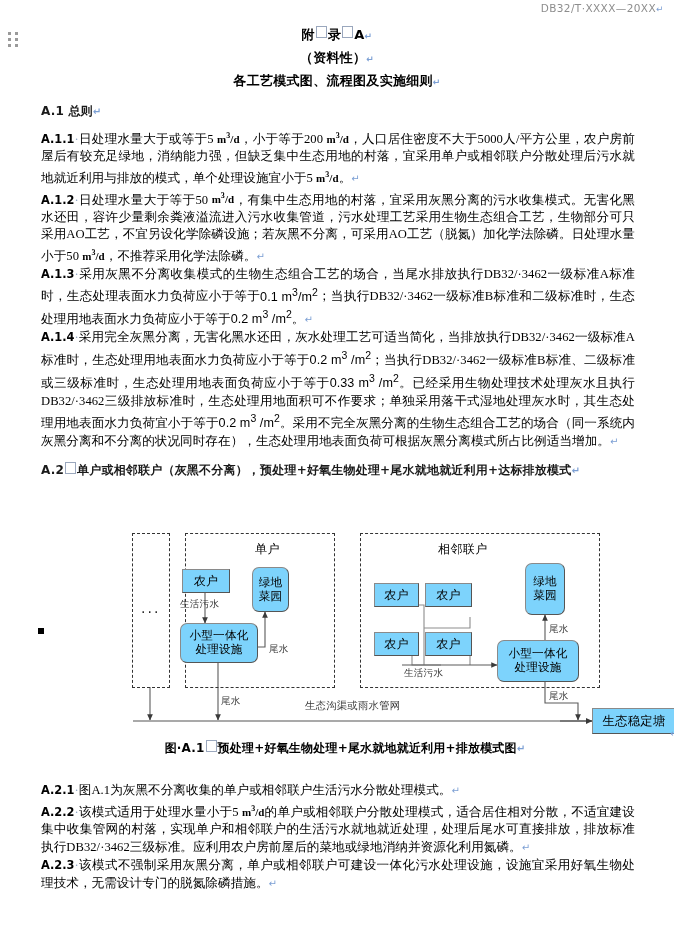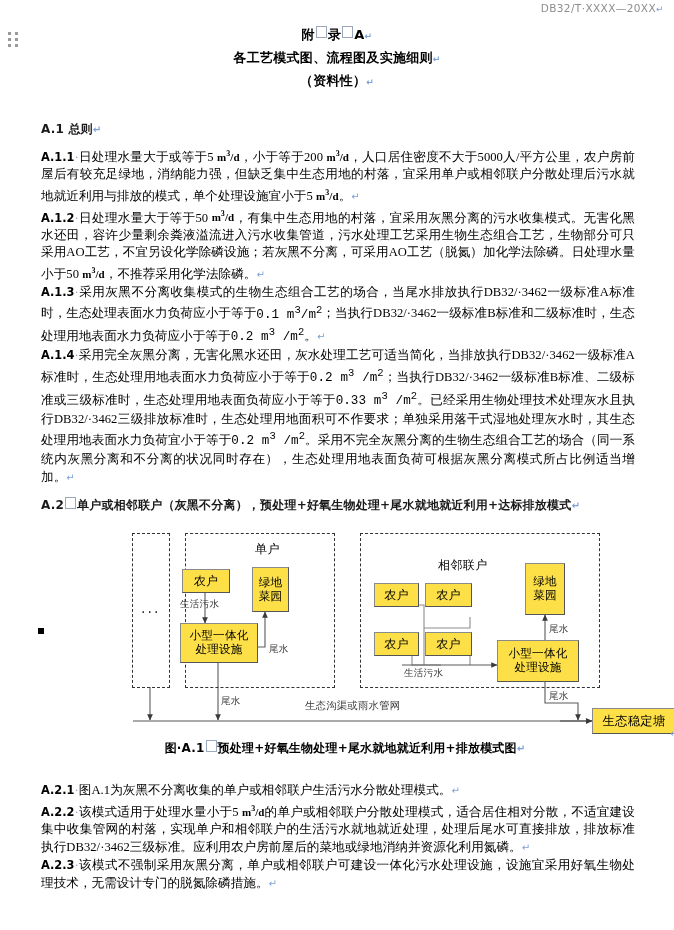--- a/index.html
+++ b/index.html
@@ -88,21 +88,21 @@
     position: absolute;
     left: 41px;
     top: 95px;
     width: 594px;
   }
   .sec-head {
     font-family: "DejaVu Sans", "Liberation Sans", sans-serif;
     font-weight: bold;
     font-size: 12px;
     color: #1a1a1a;
-    margin: 26px 0 7px 0;
+    margin: 8px 0 7px 0;
     letter-spacing: 0.2px;
   }
   .sec-head.tight { margin-top: 11px; }
   p.para {
     margin: 0 0 0.5px 0;
     font-size: 12.6px;
     line-height: 17.6px;
     text-align: justify;
     text-justify: inter-ideograph;
     letter-spacing: 0.05px;
@@ -117,21 +117,21 @@
   .unit {
     font-family: "Liberation Serif", "DejaVu Serif", serif;
     font-weight: bold;
     font-size: 11px;
   }
   .unit sup { font-size: 8px; }
   .std {
     font-family: "Liberation Serif", "DejaVu Serif", serif;
   }
   .val {
-    font-family: Liberation Mono, monospace;
+    font-family: Liberation Sans, sans-serif;
     margin-top: 18px;
   }
   .cr {
     color: #7b9fd4;
     font-size: 10px;
     font-family: "DejaVu Sans", sans-serif;
   }
   .gap-box-sm {
     display: inline-block;
     width: 9px;
@@ -160,31 +160,31 @@
     position: absolute;
     border: 1.4px dashed #333333;
     box-sizing: border-box;
   }
   .node {
     position: absolute;
     box-sizing: border-box;
     border: 1.3px solid #8a8a8a;
     border-right-color: #555;
     border-bottom-color: #555;
-    background: #fde047;
+    background: #7dd3fc;
     display: flex;
     align-items: center;
     justify-content: center;
     text-align: center;
     font-size: 12px;
     line-height: 14px;
     font-family: "DejaVu Sans", "Liberation Sans", sans-serif;
     letter-spacing: 0.2px;
   }
-  .node.two-line { font-size: 11.6px; line-height: 13.6px; }
+  .node.two-line { font-size: 11.6px; line-height: 13.6px; border-radius: 7px; }
   .panel-title {
     position: absolute;
     font-family: "DejaVu Sans", "Liberation Sans", sans-serif;
     font-size: 12px;
     letter-spacing: 0.4px;
     white-space: nowrap;
   }
   .edge-label {
     position: absolute;
     font-family: "DejaVu Sans", "Liberation Sans", sans-serif;
@@ -233,24 +233,24 @@
   <i style="left:0;top:12px"></i>
     <i style="left:7px;top:12px"></i>
 </div>
 <div class="margin-square"></div>
 
 <div class="title-block">
   <div class="title-line">
     <span>附</span><span class="gap-box"></span><span>录</span><span class="gap-box"></span><span>A</span><span class="pilcrow">↵</span>
   </div>
   <div class="title-line">
+    <span>（资料性）</span><span class="pilcrow">↵</span>
+  </div>
+  <div class="title-line">
     <span>各工艺模式图、流程图及实施细则</span><span class="pilcrow">↵</span>
-  </div>
-  <div class="title-line">
-    <span>（资料性）</span><span class="pilcrow">↵</span>
   </div>
 </div>
 
 <div class="content">
 
   <div class="sec-head">
     <span>A.1 总则</span><span class="cr">↵</span>
   </div>
 
   <p class="para">
@@ -322,21 +322,21 @@
       <span>处理设施</span>
     </div>
     <div class="node two-line" style="left:252px;top:42px;width:37px;height:45px;flex-direction:column;">
       <span>绿地</span>
       <span>菜园</span>
     </div>
     <div class="edge-label" style="left:269px;top:118px;">尾水</div>
     <div class="edge-label" style="left:221px;top:170px;">尾水</div>
 
     <div class="dash-panel" style="left:360px;top:8px;width:240px;height:155px;"></div>
-    <div class="panel-title" style="left:438px;top:32px;text-align:right;">相邻联户</div>
+    <div class="panel-title" style="left:438px;top:16px;text-align:right;">相邻联户</div>
 
     <div class="node" style="left:374px;top:58px;width:45px;height:24px;">农户</div>
     <div class="node" style="left:425px;top:58px;width:47px;height:24px;">农户</div>
     <div class="node" style="left:374px;top:107px;width:45px;height:24px;">农户</div>
     <div class="node" style="left:425px;top:107px;width:47px;height:24px;">农户</div>
 
     <div class="edge-label" style="left:404px;top:142px;">生活污水</div>
 
     <div class="node two-line" style="left:497px;top:115px;width:82px;height:42px;flex-direction:column;">
       <span>小型一体化</span>

